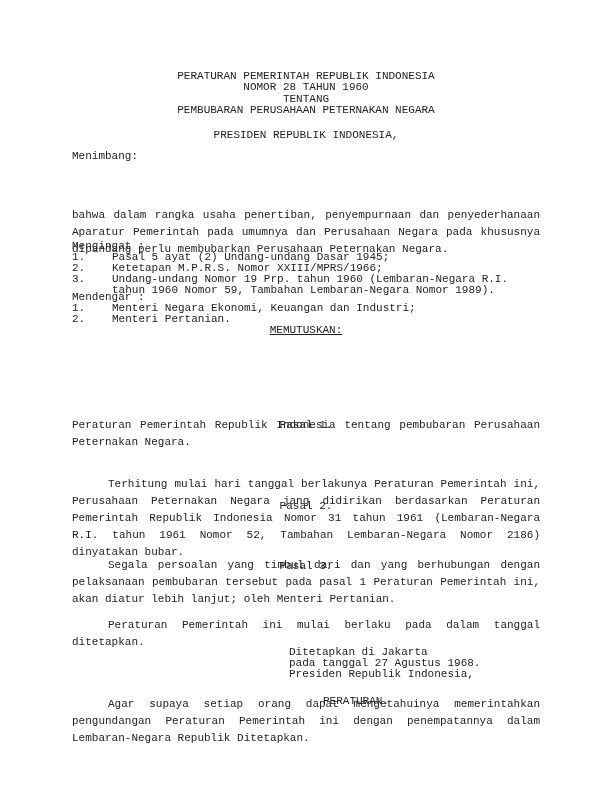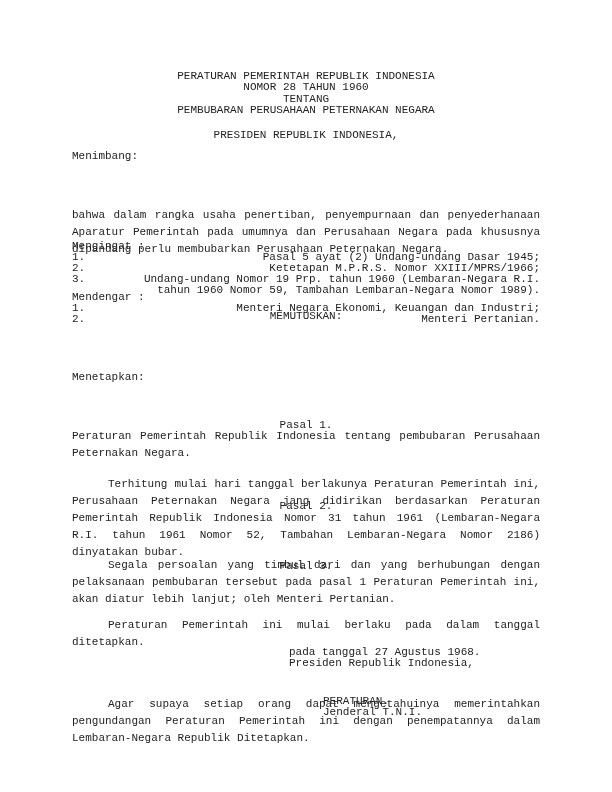--- a/index.html
+++ b/index.html
@@ -10,21 +10,21 @@
     font-size: 11px; color: #222222;
   }
   .blk { position: absolute; left: 72px; width: 468px; }
   .line { display: block; height: 11px; line-height: 11px; white-space: pre; }
   .center { text-align: center; }
   .title .line { height: 11.3px; line-height: 11.3px; }
   .just { display: block; line-height: 17px; text-align: justify; text-align-last: left; white-space: normal; margin-top: 45px; }
   .indent { text-indent: 36px; }
   .list-item { position: relative; padding-left: 40px; line-height: 11px; }
   .list-num { position: absolute; left: 0; top: 0; }
-  .list-text { display: block; text-align: right; white-space: normal; }
+  .list-text { display: block; text-align: left; white-space: normal; }
   .sig { position: absolute; left: 289px; width: 260px; }
   .sig2 { position: absolute; left: 323px; width: 220px; }
 </style>
 </head>
 <body>
 
 <div class="page">
 
   <div class="blk title center" style="top:71px;">
     <span class="line">PERATURAN PEMERINTAH REPUBLIK INDONESIA</span>
@@ -63,47 +63,46 @@
     <div class="list-item">
       <span class="list-num">1.</span>
       <span class="list-text">Menteri Negara Ekonomi, Keuangan dan Industri;</span>
     </div>
     <div class="list-item">
       <span class="list-num">2.</span>
       <span class="list-text">Menteri Pertanian.</span>
     </div>
   </div>
 
-  <div class="blk center" style="top:311px;">
+  <div class="blk center" style="top:325px;text-decoration:underline;">
     <span class="line">MEMUTUSKAN:</span>
   </div>
 
   <div class="blk" style="top:372px;">
-    <span class="line">Menetapkan:</span>
     <span class="just">Peraturan Pemerintah Republik Indonesia tentang pembubaran Perusahaan Peternakan Negara.</span>
   </div>
 
   <div class="blk" style="top:420px;">
     <span class="line center">Pasal 1.</span>
     <span class="just indent">Terhitung mulai hari tanggal berlakunya Peraturan Pemerintah ini, Perusahaan Peternakan Negara jang didirikan berdasarkan Peraturan Pemerintah Republik Indonesia Nomor 31 tahun 1961 (Lembaran-Negara R.I. tahun 1961 Nomor 52, Tambahan Lembaran-Negara Nomor 2186) dinyatakan bubar.</span>
   </div>
 
   <div class="blk" style="top:501px;">
     <span class="line center">Pasal 2.</span>
     <span class="just indent">Segala persoalan yang timbul dari dan yang berhubungan dengan pelaksanaan pembubaran tersebut pada pasal 1 Peraturan Pemerintah ini, akan diatur lebih lanjut; oleh Menteri Pertanian.</span>
   </div>
 
   <div class="blk" style="top:561px;">
     <span class="line center">Pasal 3.</span>
     <span class="just indent">Peraturan Pemerintah ini mulai berlaku pada dalam tanggal ditetapkan.</span>
     <span class="just indent">Agar supaya setiap orang dapat mengetahuinya memerintahkan pengundangan Peraturan Pemerintah ini dengan penempatannya dalam Lembaran-Negara Republik Ditetapkan.</span>
   </div>
 
   <div class="sig" style="top:647px;">
+    <span class="line">Ditetapkan di Jakarta</span>
     <span class="line">pada tanggal 27 Agustus 1968.</span>
     <span class="line">Presiden Republik Indonesia,</span>
   </div>
   <div class="sig2" style="top:696px;">
     <span class="line">PERATURAN.</span>
-    <span class="line">Jenderal T.N.I.</span>
   </div>
 
 </div>
 
 </body></html>

